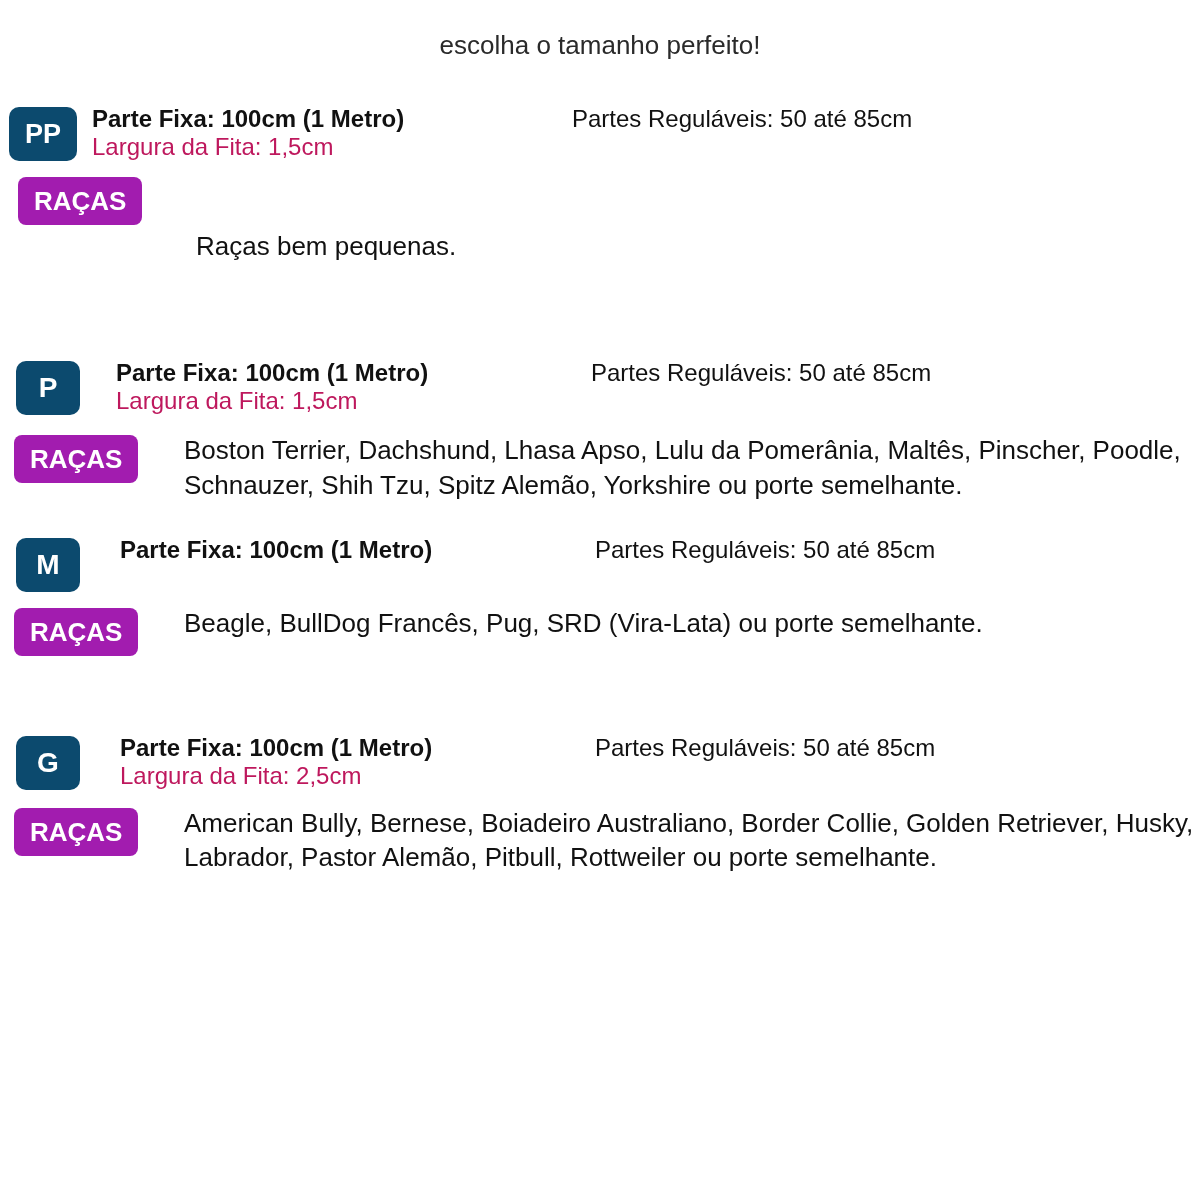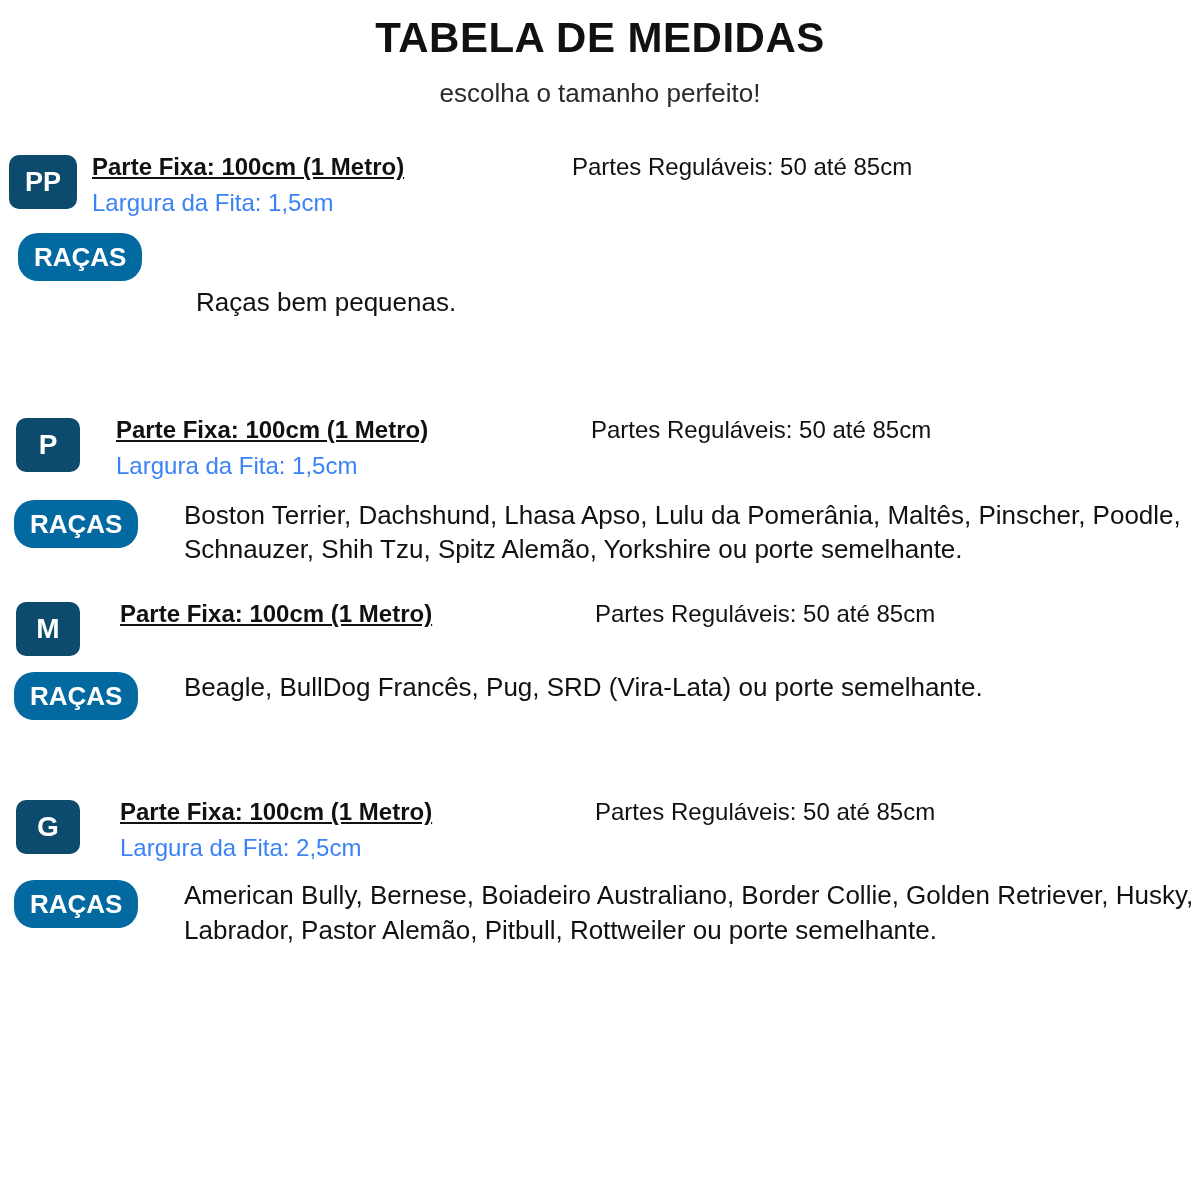--- a/index.html
+++ b/index.html
@@ -71,56 +71,55 @@
     display: flex;
     align-items: center;
     justify-content: center;
     font-size: 28px;
     line-height: 1;
   }
   .size-badge.sq-pp { width: 68px; height: 54px; font-size: 27px; }
   .size-badge.sq { width: 68px; height: 54px; font-size: 28px; }
 
   .breed-badge {
-    background: #0369a1;
+    background: #a21caf;
     color: #ffffff;
     font-weight: bold;
-    border-radius: 20px;
+    border-radius: 8px;
     font-size: 26px;
     padding: 11px 16px;
     display: inline-block;
     line-height: 1;
     white-space: nowrap;
   }
 
   .measure-col {
     flex: 1;
     padding-left: 6px;
   }
   .measure-line {
     display: flex;
   }
   .m-fixed {
     font-size: 24px;
     font-weight: bold;
     color: #111111;
     width: 480px;
     flex: 0 0 480px;
-    text-decoration: underline;
   }
   .m-adjust {
     font-size: 24px;
     font-weight: normal;
     color: #111111;
   }
   .m-width {
     font-size: 24px;
     font-weight: normal;
-    color: #3b82f6;
-    margin-top: 8px;
+    color: #be185d;
+    margin-top: 0;
   }
 
   .breeds-text {
     font-size: 26px;
     color: #111111;
     line-height: 1.32;
     padding-left: 8px;
     font-weight: normal;
   }
 
@@ -154,21 +153,20 @@
   #block-g .breeds-row { margin-top: 16px; }
   #block-g .breeds-row .badge-col { width: 176px; flex: 0 0 176px; justify-content: flex-start; padding-left: 14px; }
   #block-g .breeds-text { padding-left: 8px; padding-top: 0px; }
 </style>
 </head>
 <body>
 
 <div class="page">
 
   <div class="header">
-    <h1 class="title">TABELA DE MEDIDAS</h1>
     <p class="subtitle">escolha o tamanho perfeito!</p>
   </div>
 
   <div class="sizes">
 
     <div class="size-block" id="block-pp">
       <div class="row">
         <div class="badge-col">
           <span class="size-badge sq-pp">PP</span>
         </div>

